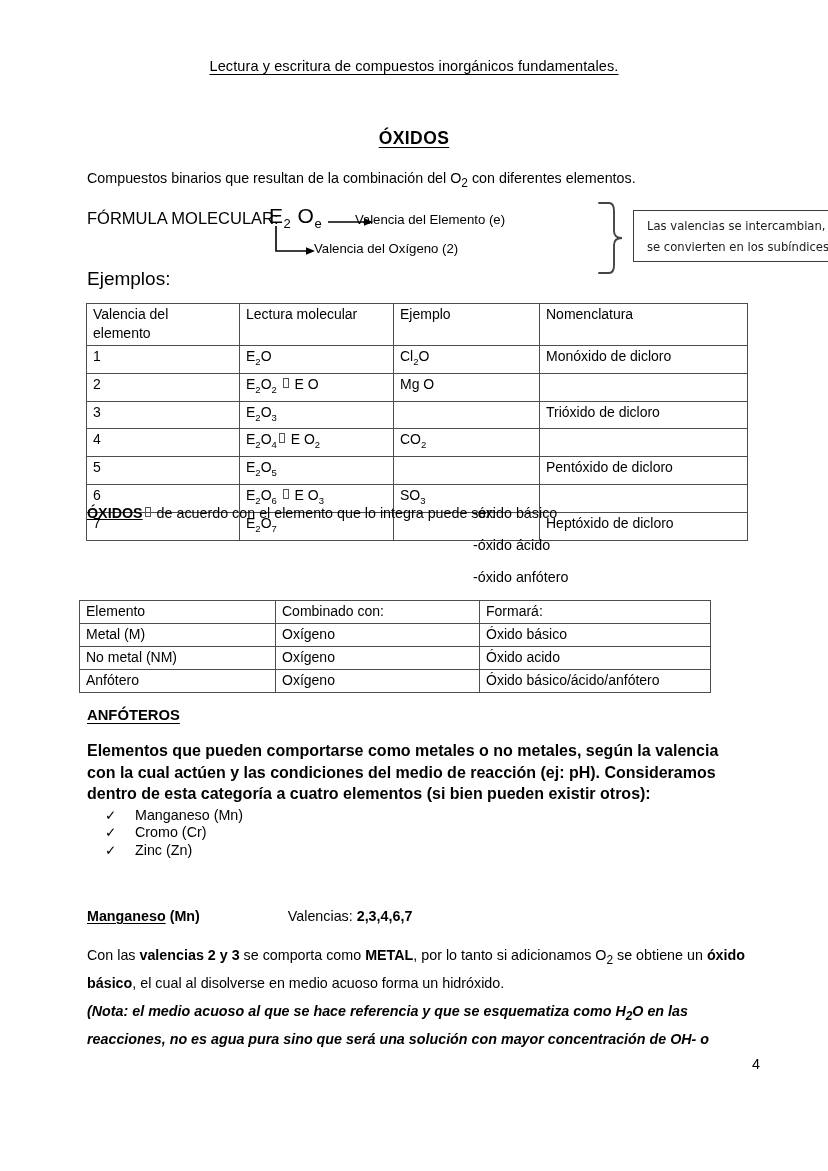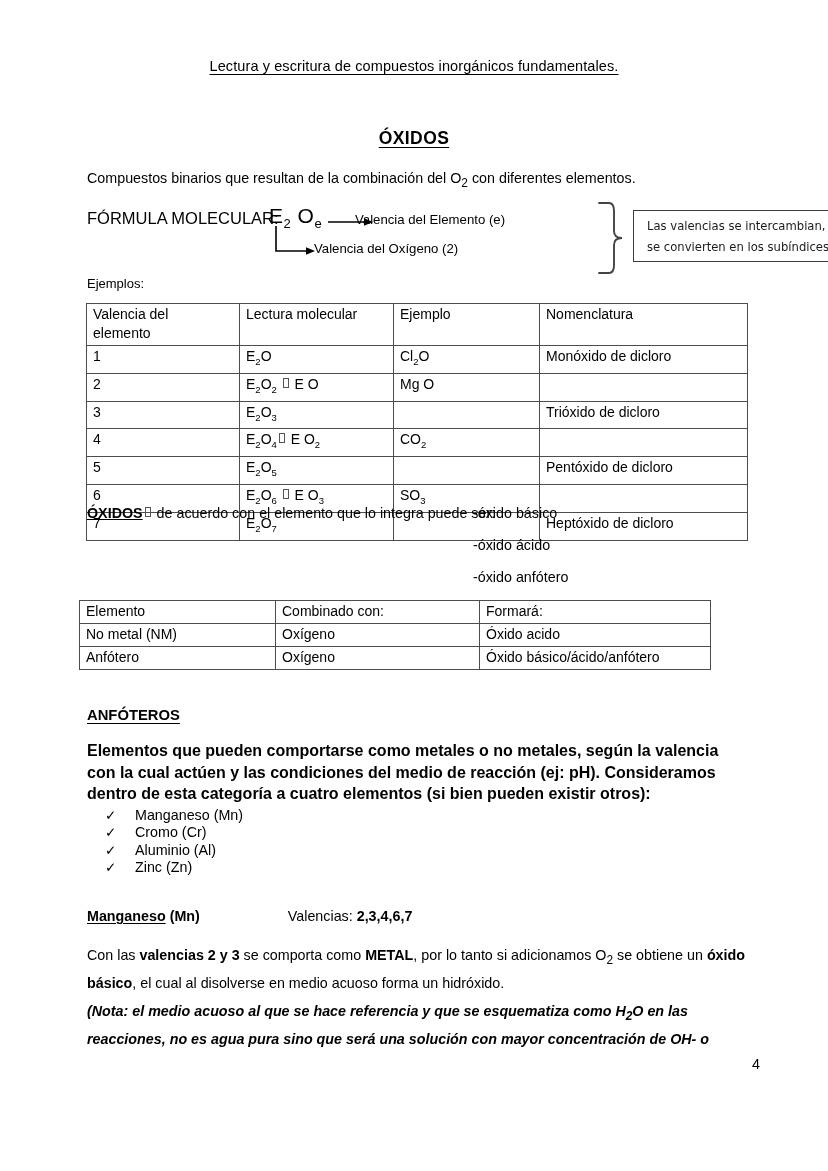--- a/index.html
+++ b/index.html
@@ -114,22 +114,22 @@
     font-family: "DejaVu Sans", sans-serif;
     font-size: 11.6px;
     line-height: 21px;
     padding: 5px 0 0 13px;
     color: #1a1a1a;
   }
 
   
   .ejemplos {
     position: absolute;
-    left: 87px; top: 276px;
-    font-size: 13px;
+    left: 87px; top: 268px;
+    font-size: 19px;
   }
 
   
   table.doc-table {
     position: absolute;
     border-collapse: collapse;
     font-size: 14px;
     table-layout: fixed;
   }
   table.doc-table td {
@@ -375,39 +375,43 @@
         <col style="width:204px">
         <col style="width:231px">
       </colgroup>
     <tbody>
       <tr>
         <td>Elemento</td>
         <td>Combinado con:</td>
         <td>Formará:</td>
       </tr>
       <tr>
+        <td>Metal (M)</td>
+        <td>Oxígeno</td>
+        <td>Óxido básico</td>
+      </tr>
+      <tr>
         <td>No metal (NM)</td>
         <td>Oxígeno</td>
         <td>Óxido acido</td>
       </tr>
       <tr>
         <td>Anfótero</td>
         <td>Oxígeno</td>
         <td>Óxido básico/ácido/anfótero</td>
       </tr>
     </tbody>
   </table>
 
   <div class="sec-title">ANFÓTEROS</div>
   <div class="anf-para">Elementos que pueden comportarse como metales o no metales, según la valencia con la cual actúen y las condiciones del medio de reacción (ej: pH). Consideramos dentro de esta categoría a cuatro elementos (si bien pueden existir otros):</div>
 
   <div class="anf-list">
     <div class="row"><span class="ck">✓</span><span>Manganeso (Mn)</span></div>
     <div class="row"><span class="ck">✓</span><span>Cromo (Cr)</span></div>
-    <div class="row"><span class="ck">✓</span><span>Aluminio (Al)</span></div>
     <div class="row"><span class="ck">✓</span><span>Zinc (Zn)</span></div>
   </div>
 
   <div class="mn-head">
     <span class="nameu">Manganeso</span><span class="sym"> (Mn)</span><span class="valw"></span><span>Valencias:</span> <span class="valnum">2,3,4,6,7</span>
   </div>
 
   <div class="mn-para">
     <span>Con las </span><b>valencias 2 y 3</b><span> se comporta como </span><b>METAL</b><span>, por lo tanto si adicionamos O</span><sub>2</sub><span> se obtiene un </span><b>óxido básico</b><span>, el cual al disolverse en medio acuoso forma un hidróxido.</span>
   </div>

